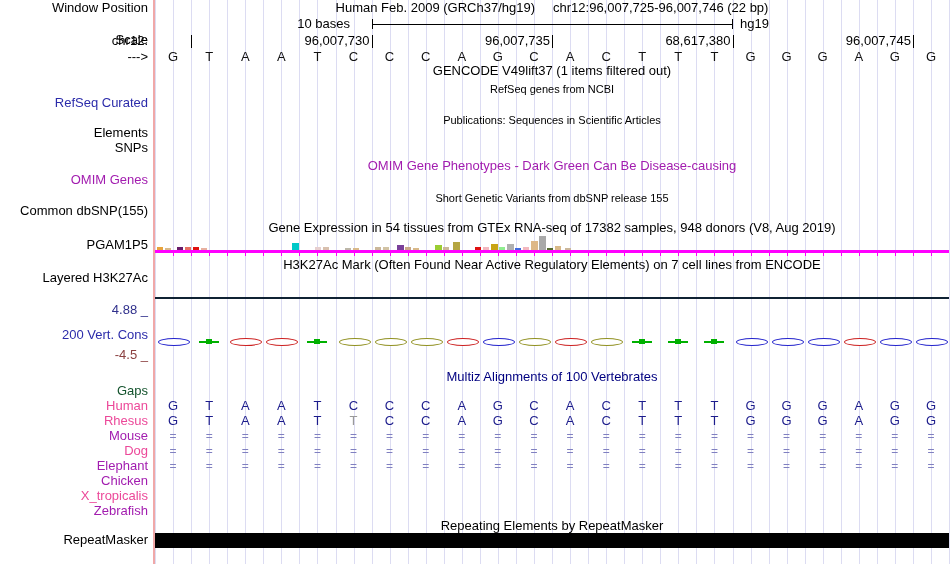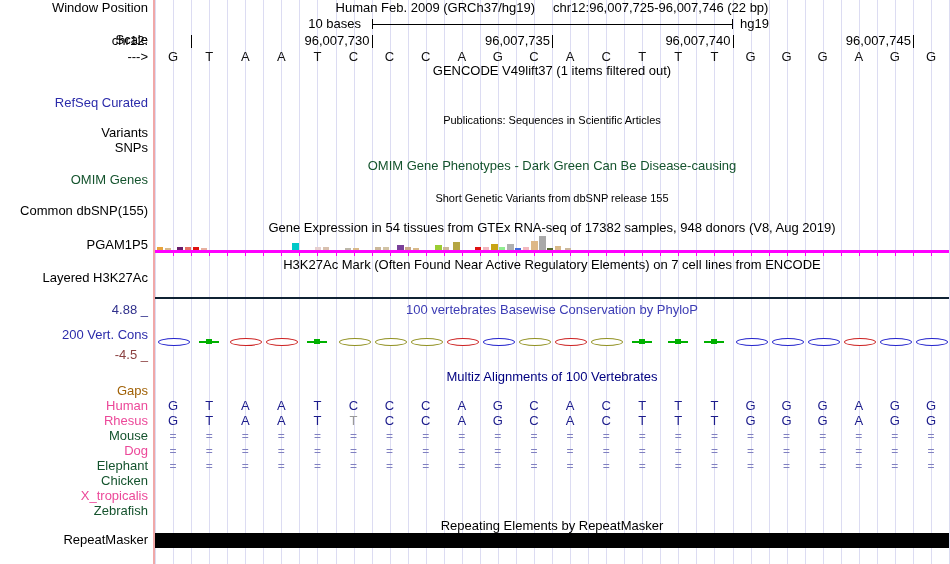--- a/index.html
+++ b/index.html
@@ -3,23 +3,23 @@
 <meta charset="utf-8">
 <style>
   html,body{margin:0;padding:0;background:#fff;}
   .browser{position:relative;width:950px;height:564px;background:#fff;overflow:hidden;
            font-family:"Liberation Sans","DejaVu Sans",sans-serif;font-size:13px;color:#000;}
   .layer{position:absolute;left:0;top:0;width:950px;height:564px;}
   .lbl{position:absolute;left:0;width:148px;text-align:right;white-space:nowrap;line-height:14px;}
   .title{position:absolute;left:155px;width:794px;text-align:center;white-space:nowrap;line-height:14px;}
   .small{font-size:11px;}
   .navy{color:#ec4899}
-  .grn{color:#14532d}
+  .grn{color:#a21caf}
   .bluelbl{color:#2b2baa}
-  .orange{color:#a16207}
+  .orange{color:#14532d}
   .brown{color:#8b4040}
   .steel{color:#30308c}
   .phylopc{color:#3c3cb4}
   .multizc{color:#000080}
   .gridline{position:absolute;top:0;width:1px;height:564px;background:#dcdcf2;}
   .leftborder{position:absolute;left:153px;top:0;width:2px;height:564px;background:#f0a8a8;}
   .tick{position:absolute;width:1px;background:#000;}
   .poslabel{position:absolute;text-align:right;white-space:nowrap;line-height:14px;}
   .baseletter{position:absolute;text-align:center;line-height:14px;}
   .rulerline{position:absolute;height:1px;background:#000;}
@@ -86,32 +86,32 @@
       <div class="gridline" style="left: 912.9px; background: rgb(220, 220, 242);"></div>
       <div class="gridline" style="left: 931px; background: rgb(220, 220, 242);"></div>
       <div class="gridline" style="left: 949px; background: rgb(220, 220, 242);"></div>
     </div>
 
   <div class="leftborder"></div>
 
   <div class="titlerow">
     <span>Human Feb. 2009 (GRCh37/hg19)</span><span style="display:inline-block;width:18px;"></span><span>chr12:96,007,725-96,007,746 (22 bp)</span>
   </div>
-  <div class="hdr" style="left:251px;top:17px;width:110px;text-align:right;">10 bases</div>
+  <div class="hdr" style="left:240px;top:17px;width:110px;text-align:right;">10 bases</div>
   <div class="hdr" style="left:740px;top:17px;">hg19</div>
   <div class="layer" id="ruler-layer">
       <div class="rulerline" style="left: 371.545px; top: 24px; width: 360.909px;"></div>
       <div class="rulerend" style="left: 371.545px; top: 19px;"></div>
       <div class="rulerend" style="left: 732.455px; top: 19px;"></div>
       <div class="tick" style="left: 191.1px; top: 35px; height: 13px;"></div>
       <div class="poslabel" style="left: 285.545px; top: 34px; width: 84px;">96,007,730</div>
       <div class="tick" style="left: 371.5px; top: 35px; height: 13px;"></div>
       <div class="poslabel" style="left: 466px; top: 34px; width: 84px;">96,007,735</div>
       <div class="tick" style="left: 552px; top: 35px; height: 13px;"></div>
-      <div class="poslabel" style="left: 646.455px; top: 34px; width: 84px;">96,007,740</div>
+      <div class="poslabel" style="left: 646.455px; top: 34px; width: 84px;">68,617,380</div>
       <div class="tick" style="left: 732.5px; top: 35px; height: 13px;"></div>
       <div class="poslabel" style="left: 826.909px; top: 34px; width: 84px;">96,007,745</div>
       <div class="tick" style="left: 912.9px; top: 35px; height: 13px;"></div>
     </div>
   <div class="layer" id="sequence-row">
       <div class="baseletter" style="left: 155px; top: 50px; width: 36.1px; color: rgb(17, 17, 17);">G</div>
       <div class="baseletter" style="left: 191.1px; top: 50px; width: 36.1px; color: rgb(17, 17, 17);">T</div>
       <div class="baseletter" style="left: 227.2px; top: 50px; width: 36.1px; color: rgb(17, 17, 17);">A</div>
       <div class="baseletter" style="left: 263.3px; top: 50px; width: 36.1px; color: rgb(17, 17, 17);">A</div>
       <div class="baseletter" style="left: 299.4px; top: 50px; width: 36.1px; color: rgb(17, 17, 17);">T</div>
@@ -132,47 +132,47 @@
       <div class="baseletter" style="left: 840.7px; top: 50px; width: 36.1px; color: rgb(17, 17, 17);">A</div>
       <div class="baseletter" style="left: 876.8px; top: 50px; width: 36.1px; color: rgb(17, 17, 17);">G</div>
       <div class="baseletter" style="left: 912.9px; top: 50px; width: 36.1px; color: rgb(17, 17, 17);">G</div>
     </div>
 
   <div class="lbl" style="top:1px">Window Position</div>
   <div class="lbl" style="top:33px">Scale</div>
   <div class="lbl" style="top:34px">chr12:</div>
   <div class="lbl" style="top:50px">---&gt;</div>
   <div class="lbl bluelbl" style="top:96px">RefSeq Curated</div>
-  <div class="lbl" style="top:126px">Variants</div>
+  <div class="lbl" style="top:126px">Elements</div>
   <div class="lbl" style="top:141px">SNPs</div>
   <div class="lbl grn" style="top:173px">OMIM Genes</div>
   <div class="lbl" style="top:204px">Common dbSNP(155)</div>
   <div class="lbl" style="top:238px">PGAM1P5</div>
   <div class="lbl" style="top:271px">Layered H3K27Ac</div>
   <div class="lbl steel" style="top:303px">4.88 _</div>
   <div class="lbl bluelbl" style="top:328px">200 Vert. Cons</div>
   <div class="lbl brown" style="top:348px">-4.5 _</div>
   <div class="lbl orange" style="top:384px">Gaps</div>
   <div class="lbl navy" style="top:399px">Human</div>
   <div class="lbl navy" style="top:414px">Rhesus</div>
   <div class="lbl grn" style="top:429px">Mouse</div>
   <div class="lbl navy" style="top:444px">Dog</div>
   <div class="lbl grn" style="top:459px">Elephant</div>
   <div class="lbl grn" style="top:474px">Chicken</div>
   <div class="lbl navy" style="top:489px">X_tropicalis</div>
   <div class="lbl grn" style="top:504px">Zebrafish</div>
   <div class="lbl" style="top:533px">RepeatMasker</div>
 
   <div class="title" style="top:64px">GENCODE V49lift37 (1 items filtered out)</div>
+  <div class="title small" style="top:82px">RefSeq genes from NCBI</div>
   <div class="title small" style="top:113px">Publications: Sequences in Scientific Articles</div>
   <div class="title grn" style="top:159px">OMIM Gene Phenotypes - Dark Green Can Be Disease-causing</div>
   <div class="title small" style="top:191px">Short Genetic Variants from dbSNP release 155</div>
   <div class="title" style="top:221px">Gene Expression in 54 tissues from GTEx RNA-seq of 17382 samples, 948 donors (V8, Aug 2019)</div>
   <div class="title" style="top:258px">H3K27Ac Mark (Often Found Near Active Regulatory Elements) on 7 cell lines from ENCODE</div>
-  <div class="title phylopc" style="top:303px">100 vertebrates Basewise Conservation by PhyloP</div>
   <div class="title multizc" style="top:370px">Multiz Alignments of 100 Vertebrates</div>
   <div class="title" style="top:519px">Repeating Elements by RepeatMasker</div>
 
   <div class="layer" id="gtex-track">
       <div class="gtexbar" style="left: 157px; top: 247px; width: 6px; height: 3px; background: rgb(232, 163, 61);"></div>
       <div class="gtexbar" style="left: 165px; top: 248px; width: 6px; height: 2px; background: rgb(217, 185, 138);"></div>
       <div class="gtexbar" style="left: 177px; top: 247px; width: 6px; height: 3px; background: rgb(106, 27, 106);"></div>
       <div class="gtexbar" style="left: 185px; top: 247px; width: 6px; height: 3px; background: rgb(232, 112, 96);"></div>
       <div class="gtexbar" style="left: 193px; top: 247px; width: 6px; height: 3px; background: rgb(224, 16, 16);"></div>
       <div class="gtexbar" style="left: 201px; top: 248px; width: 6px; height: 2px; background: rgb(232, 176, 160);"></div>

